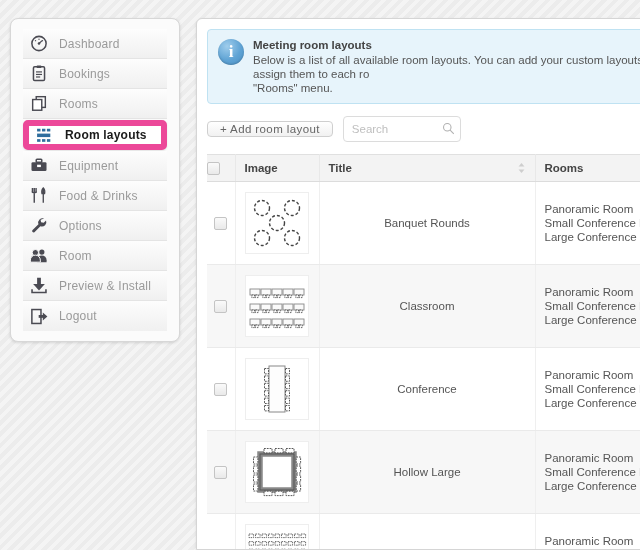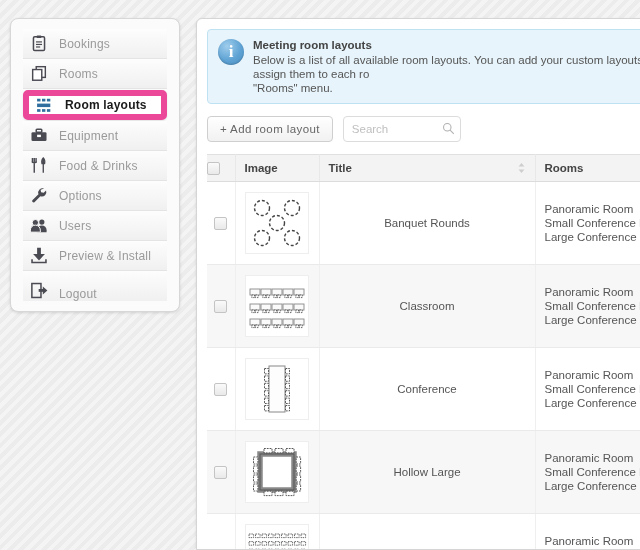--- a/index.html
+++ b/index.html
@@ -33,21 +33,21 @@
   }
   .nav-item {
     display: flex;
     align-items: center;
     height: 30px;
     padding: 0 4px;
     border-bottom: 1px solid #e4e4e4;
     background: linear-gradient(to bottom, #fdfdfd 0%, #f0f0f0 100%);
     cursor: pointer;
   }
-  .nav-item:last-child { border-bottom: none; align-items: flex-end; }
+  .nav-item:last-child { border-bottom: none; }
   .nav-item.active {
     background: #fff;
     border: 6px solid #ec4899;
     border-radius: 5px;
     box-shadow: 0 1px 2px rgba(0,0,0,.10);
     margin: 1px 0;
     height: 30px;
   }
   .nav-icon {
     width: 24px; height: 22px;
@@ -97,21 +97,21 @@
     display: flex; align-items: center; justify-content: center;
     margin-right: 9px;
     margin-top: 1px;
     box-shadow: inset 0 -1px 2px rgba(0,0,0,.18);
   }
   .notice-title { font-size: 11.5px; font-weight: bold; color: #444; line-height: 15px; }
   .notice-body  { font-size: 11.5px; color: #555; line-height: 14px; white-space: pre-line; }
 
   #toolbar { display: flex; align-items: center; margin-top: 12px; }
   #add-btn {
-    height: 26px;
+    height: 16px;
     padding: 0 12px;
     font-size: 11.5px;
     color: #666;
     background: linear-gradient(to bottom, #ffffff 0%, #f1f1f1 100%);
     border: 1px solid #cfcfcf;
     border-radius: 4px;
     cursor: pointer;
     letter-spacing: .4px;
     font-family: "Liberation Sans", sans-serif;
     text-align: center;
@@ -192,20 +192,33 @@
   }
   .row-cell-img { padding: 4px 9px !important; }
 </style>
 </head>
 <body>
 
 <div id="sidebar">
     <div class="nav-item">
       <span class="nav-icon">
         <svg width="20" height="19" viewBox="0 0 24 24">
+          <circle cx="12" cy="12" r="9" fill="none" stroke="#4a4a52" stroke-width="1.9"></circle>
+      <circle cx="12" cy="12" r="1.6" fill="#4a4a52"></circle>
+          <line x1="12" y1="12" x2="16" y2="8.3" stroke="#4a4a52" stroke-width="1.5"></line>
+      <circle cx="7.6" cy="8.4" r=".85" fill="#4a4a52"></circle>
+          <circle cx="12" cy="6.6" r=".85" fill="#4a4a52"></circle>
+          <circle cx="16.4" cy="8.4" r=".85" fill="#4a4a52"></circle>
+        </svg>
+      </span>
+      <span class="nav-label">Dashboard</span>
+    </div>
+    <div class="nav-item">
+      <span class="nav-icon">
+        <svg width="20" height="19" viewBox="0 0 24 24">
           <rect x="5" y="3.6" width="14" height="17.2" rx="1.6" fill="none" stroke="#4a4a52" stroke-width="1.9"></rect>
       <rect x="9" y="1.8" width="6" height="3.4" rx="1" fill="#4a4a52"></rect>
       <line x1="8.2" y1="10" x2="15.8" y2="10" stroke="#4a4a52" stroke-width="1.5"></line>
       <line x1="8.2" y1="13.2" x2="15.8" y2="13.2" stroke="#4a4a52" stroke-width="1.5"></line>
       <line x1="8.2" y1="16.4" x2="13.5" y2="16.4" stroke="#4a4a52" stroke-width="1.5"></line>
         </svg>
       </span>
       <span class="nav-label">Bookings</span>
     </div>
     <div class="nav-item">
@@ -263,21 +276,21 @@
     </div>
     <div class="nav-item">
       <span class="nav-icon">
         <svg width="20" height="19" viewBox="0 0 24 24">
           <circle cx="15.6" cy="7.6" r="3.3" fill="#4a4a52"></circle>
       <path d="M9.6 20.4 v-2.5 a6 6 0 0 1 12 0 v2.5 z" fill="#4a4a52"></path>
       <circle cx="7.4" cy="8.4" r="4" fill="#4a4a52" stroke="#fff" stroke-width="1.2"></circle>
       <path d="M1.1 20.4 v-2.6 a6.3 6.3 0 0 1 12.6 0 v2.6 z" fill="#4a4a52" stroke="#fff" stroke-width="1.2"></path>
         </svg>
       </span>
-      <span class="nav-label">Users</span>
+      <span class="nav-label">Room</span>
     </div>
     <div class="nav-item">
       <span class="nav-icon">
         <svg width="20" height="19" viewBox="0 0 24 24">
           <rect x="9.6" y="2.2" width="4.8" height="8.6" fill="#4a4a52"></rect>
       <path d="M4.6 10.2 L12 18.4 L19.4 10.2 z" fill="#4a4a52"></path>
       <path d="M3.2 16.6 v4.2 h17.6 v-4.2" fill="none" stroke="#4a4a52" stroke-width="2"></path>
         </svg>
       </span>
       <span class="nav-label">Preview &amp; Install</span>

